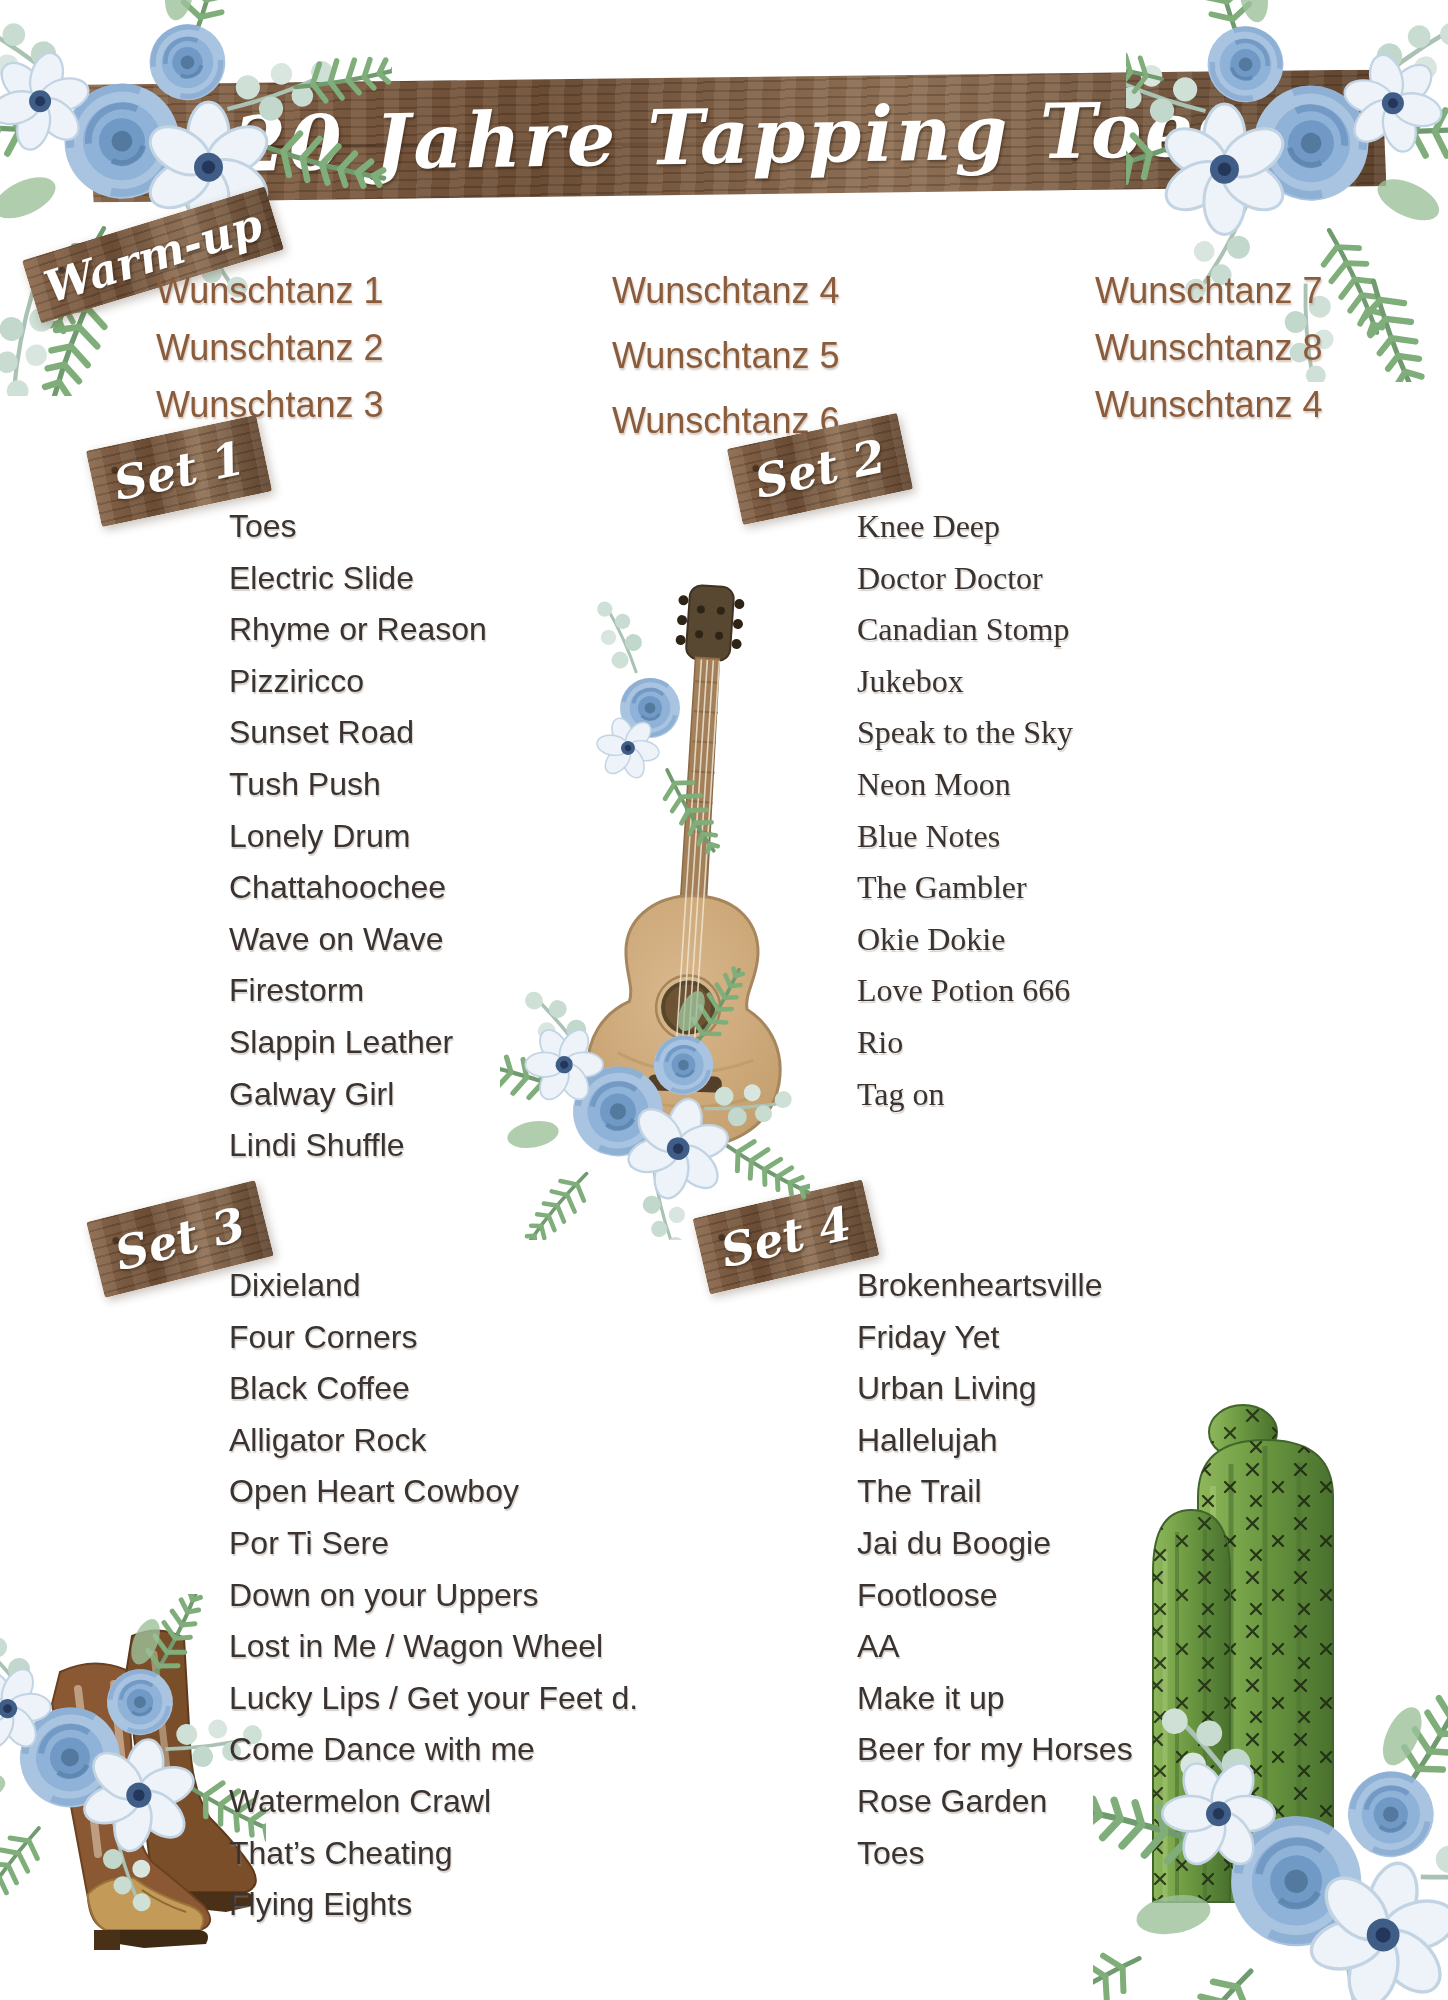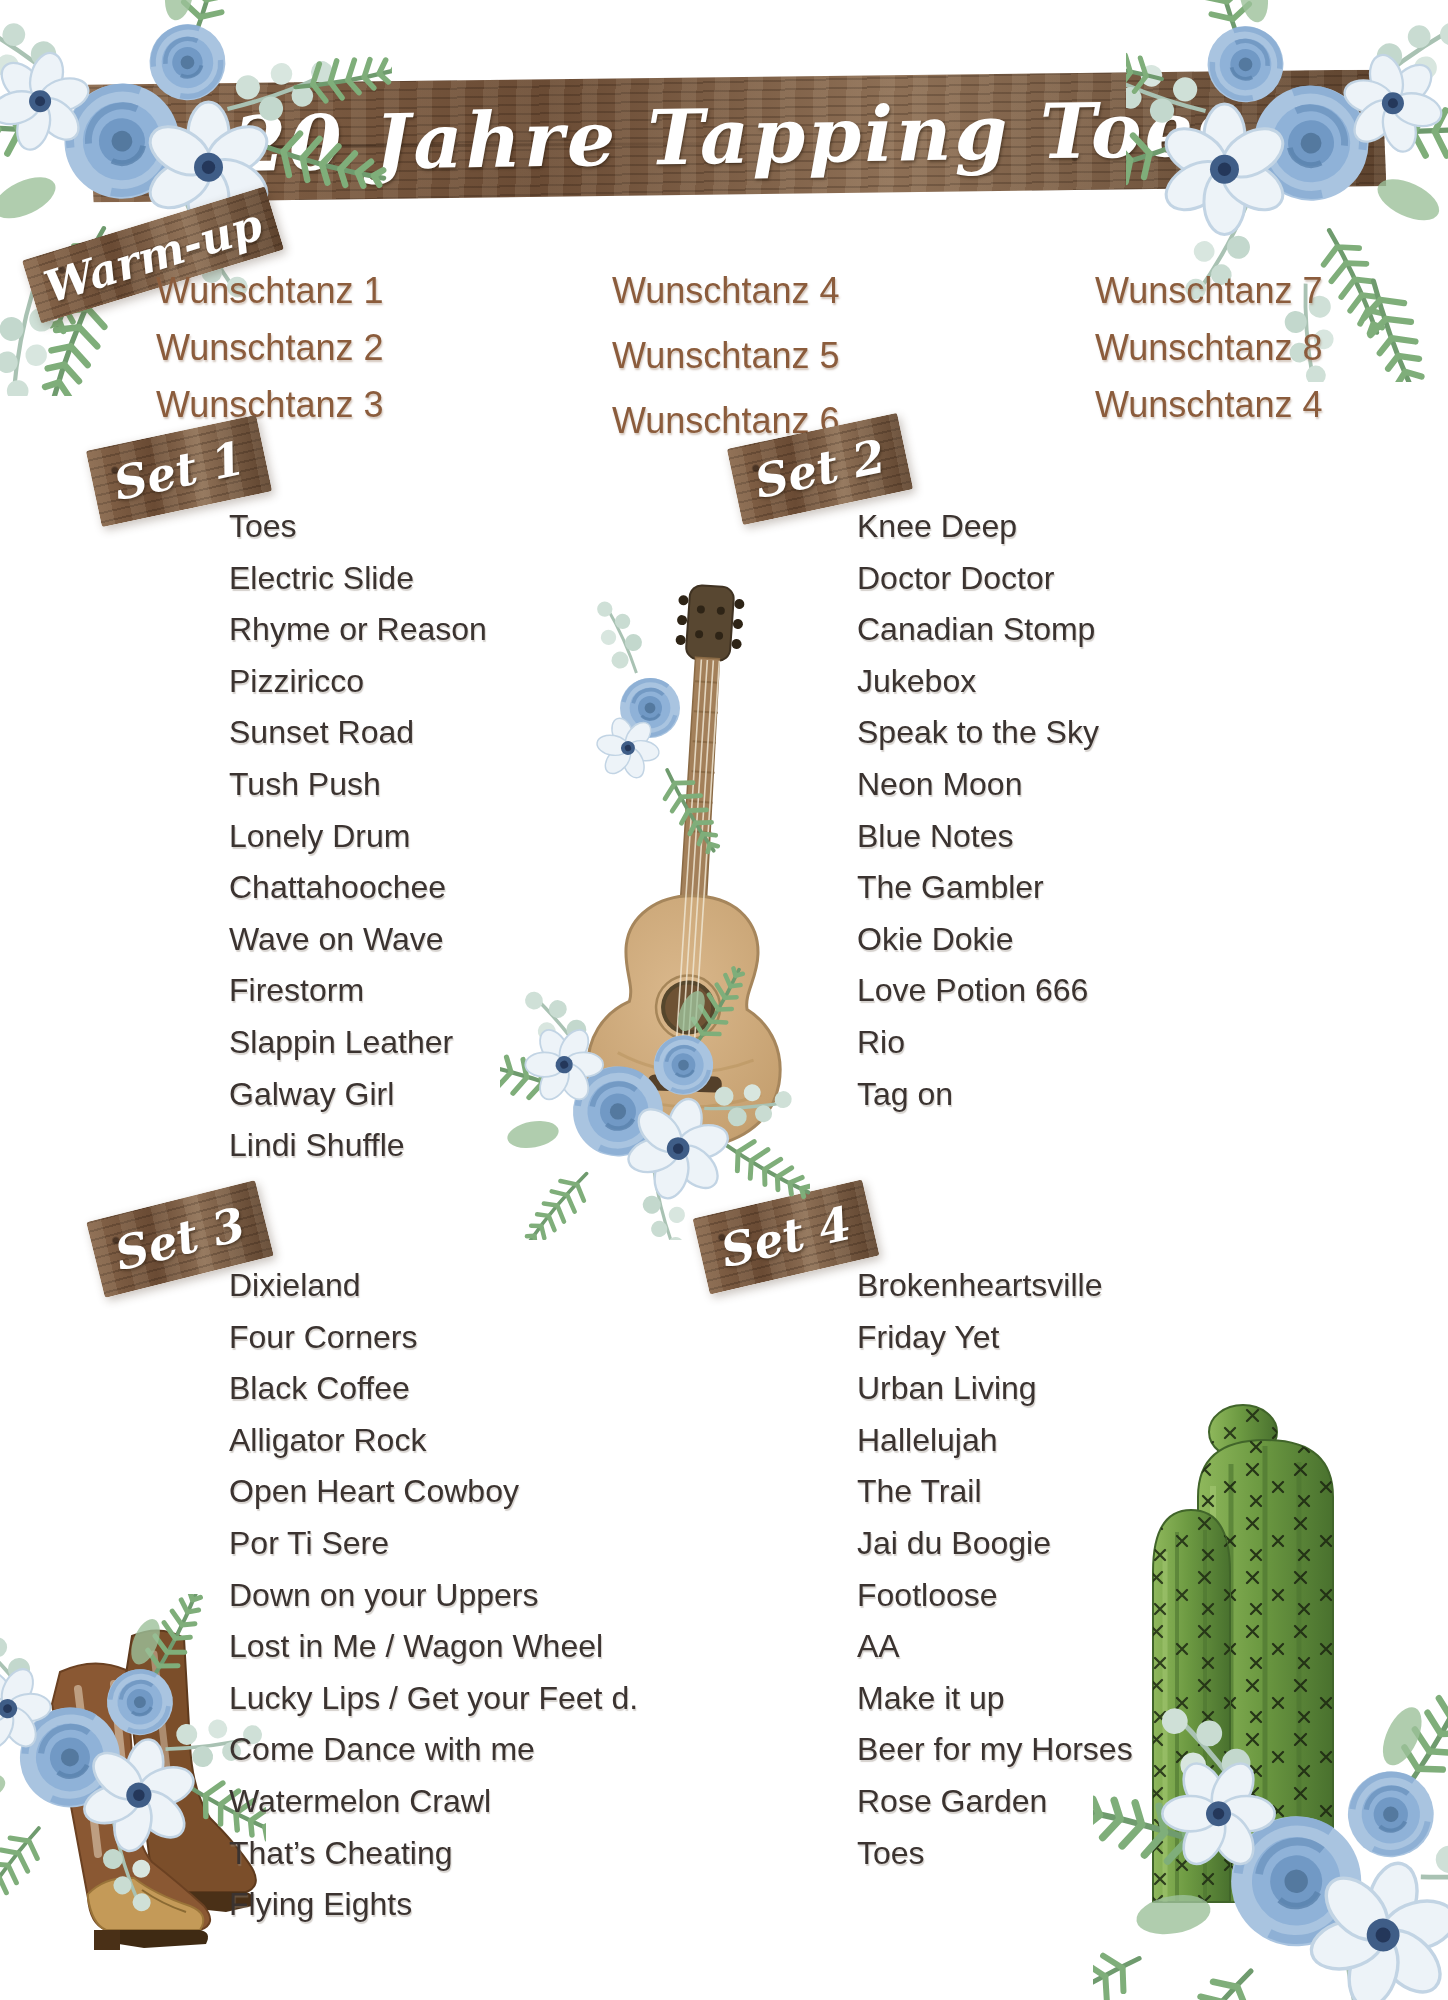--- a/index.html
+++ b/index.html
@@ -28,21 +28,21 @@
   .s2{left:733px;top:430px;transform:rotate(-12deg);}
   .s3{left:93px;top:1200px;transform:rotate(-14deg);}
   .s4{left:699px;top:1198px;transform:rotate(-13deg);}
   .wcol{position:absolute;top:262px;display:flex;flex-direction:column;text-align:center;}
   .witem{height:57px;display:flex;align-items:center;font-size:36px;color:#8b5c3c;
     text-shadow:1px 2px 2px rgba(165,140,120,.5);white-space:nowrap;}
   .c1{left:156px;} .c2{left:612px;gap:8px;} .c3{left:1047px;margin-left:48px;}
   .songs{position:absolute;font-size:32px;line-height:51.6px;color:#3b3330;
     text-shadow:1px 2px 1px rgba(150,140,130,.4);}
   .song{white-space:nowrap;}
-  .l1{left:229px;top:501px;} .l2{left:857px;top:501px;}
+  .l1{left:229px;top:501px;} .l2{left:857px;top:501px;font-family:Liberation Serif, serif;}
   .l3{left:229px;top:1260px;} .l4{left:857px;top:1260px;}
   .art,.floral{position:absolute;}
   .floral.tl{left:-28px;top:-34px;width:420px;height:430px;}
   .floral.tr{left:1126px;top:-42px;width:322px;height:424px;}
   .guitar{left:500px;top:580px;width:310px;height:660px;}
   .boots{left:-6px;top:1594px;width:272px;height:406px;}
   .cactus{left:1093px;top:1402px;width:355px;height:598px;}
 </style>
 </head>
 <body>

